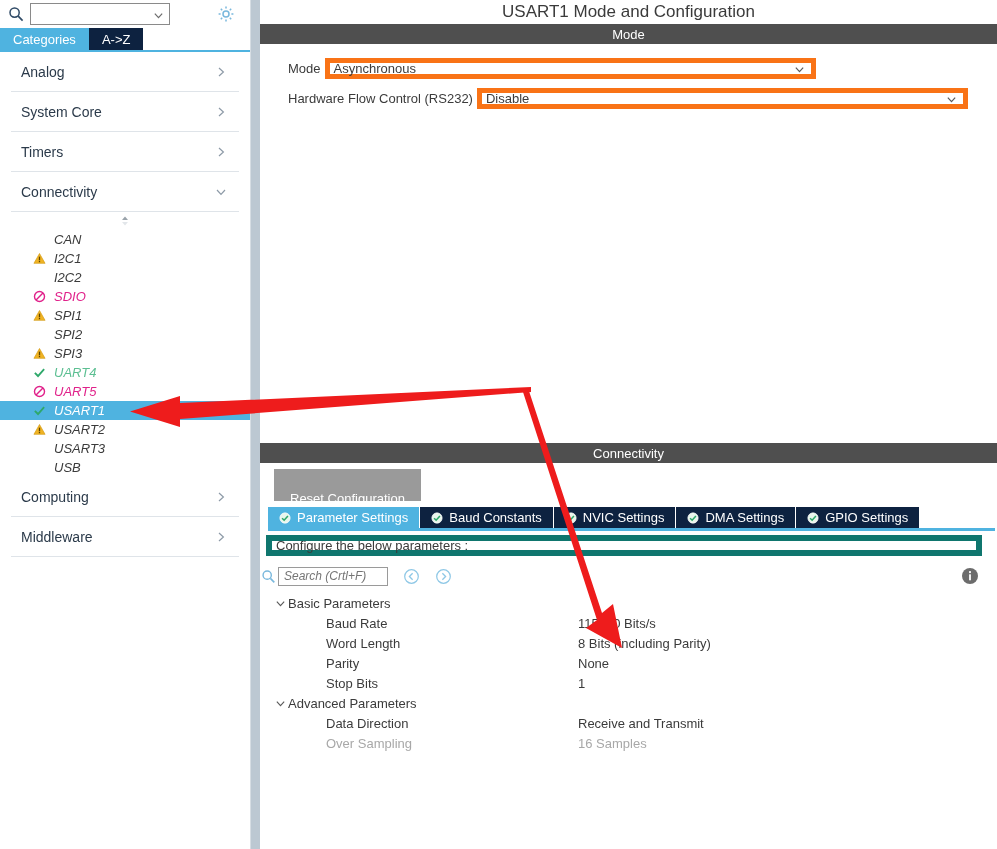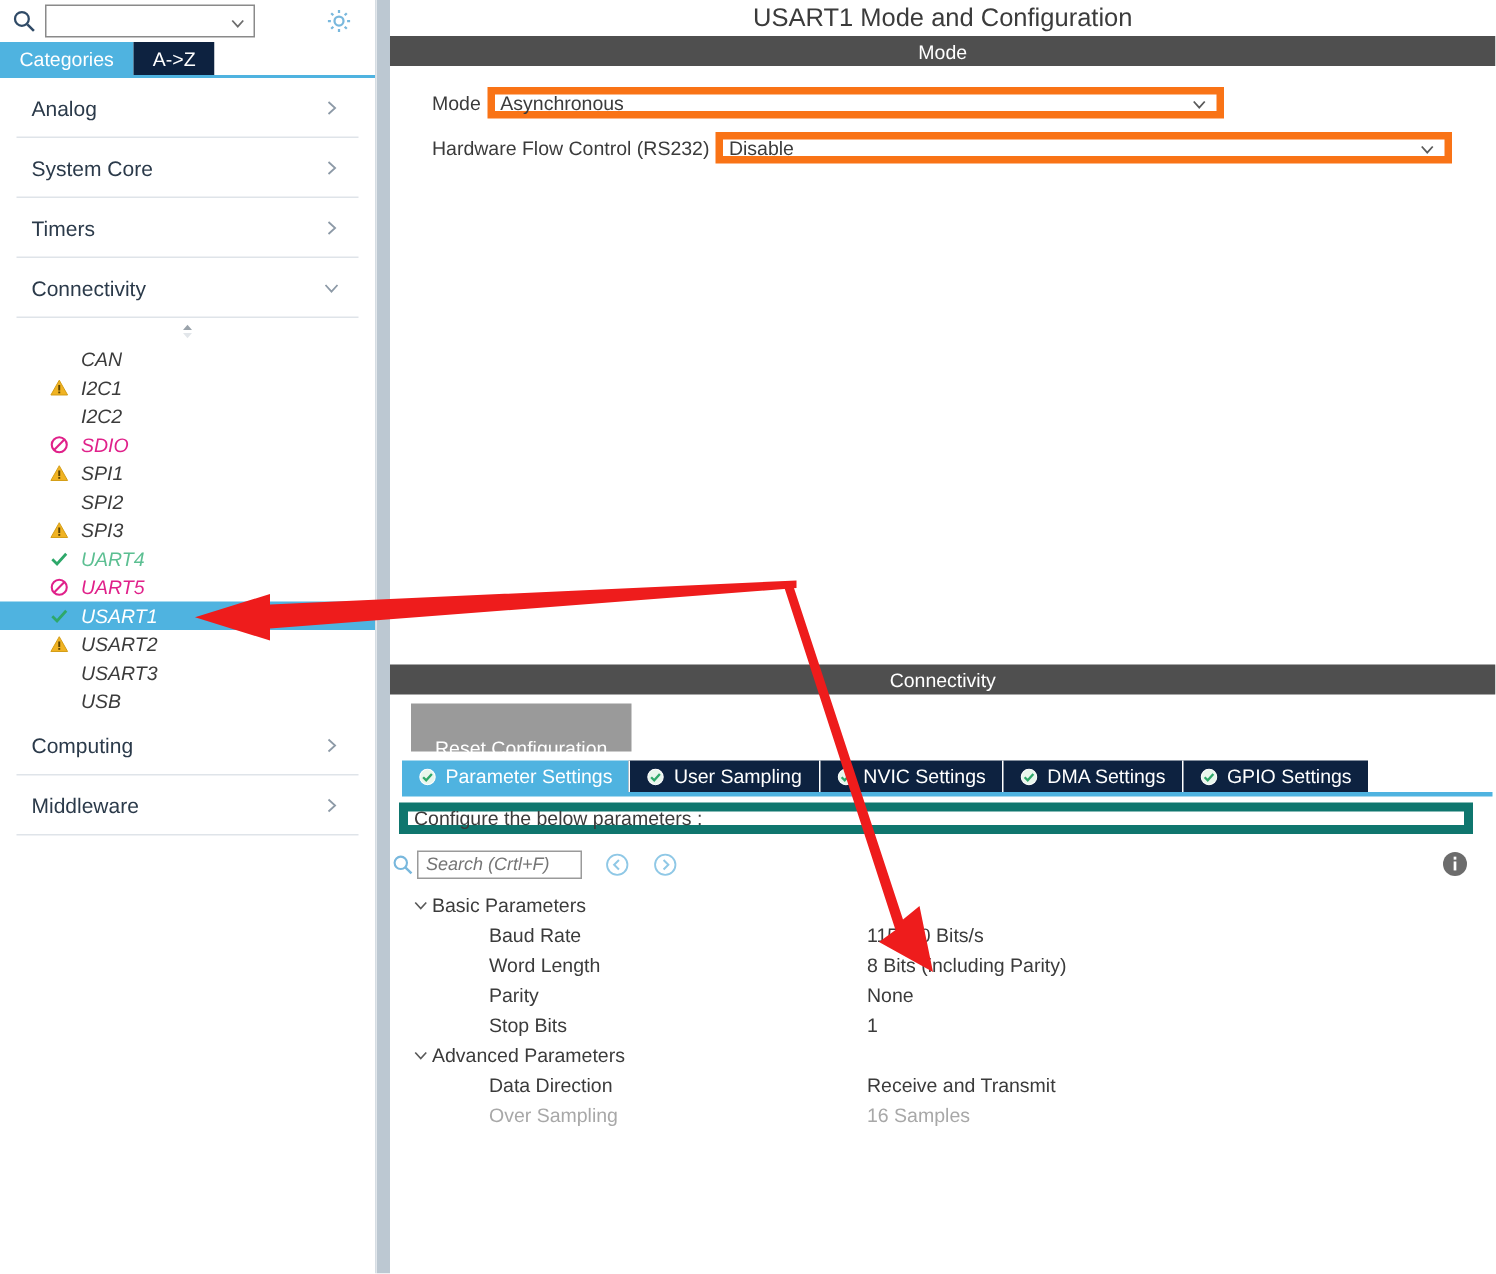--- a/index.html
+++ b/index.html
@@ -415,21 +415,21 @@
           </span>
           <span>Parameter Settings</span>
         </div>
         <div class="tab inactive">
           <span class="tab-check">
             <svg viewBox="0 0 14 14" width="12" height="12">
                 <circle cx="7" cy="7" r="6" fill="#e8f6ec" stroke="#ffffff" stroke-width="0.8"></circle>
                 <polyline points="3.6,7.2 6,9.6 10.4,4.6" fill="none" stroke="#2ea86a" stroke-width="1.8"></polyline>
               </svg>
           </span>
-          <span>User Sampling</span>
+          <span>Baud Constants</span>
         </div>
         <div class="tab inactive">
           <span class="tab-check">
             <svg viewBox="0 0 14 14" width="12" height="12">
                 <circle cx="7" cy="7" r="6" fill="#e8f6ec" stroke="#ffffff" stroke-width="0.8"></circle>
                 <polyline points="3.6,7.2 6,9.6 10.4,4.6" fill="none" stroke="#2ea86a" stroke-width="1.8"></polyline>
               </svg>
           </span>
           <span>NVIC Settings</span>
         </div>

